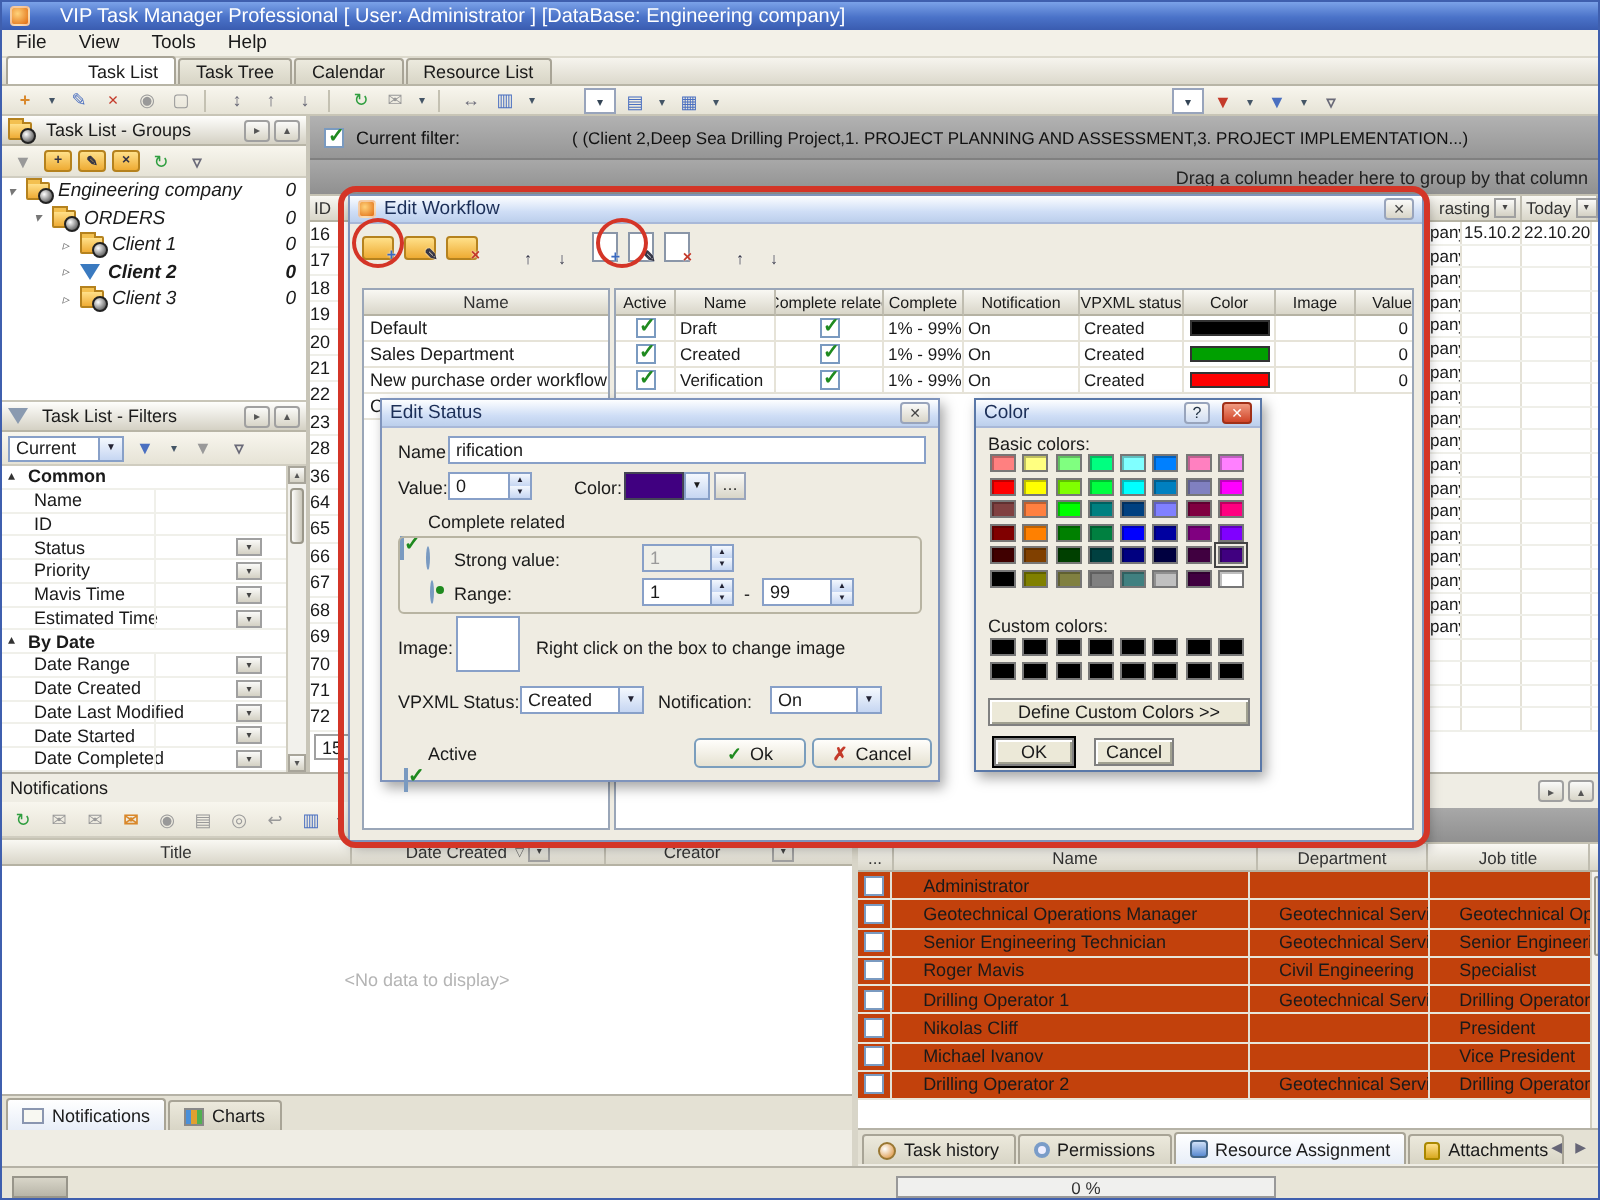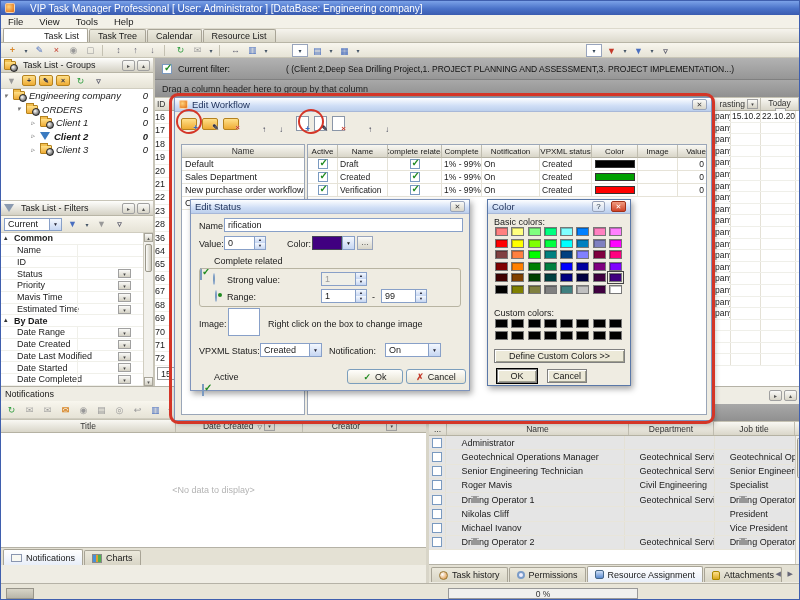--- a/index.html
+++ b/index.html
@@ -111,21 +111,21 @@
   .btabs{display:flex;align-items:flex-end;gap:1px;background:#e4e1d4;border-top:1px solid #b5b2a6;padding:2px 2px 0 2px;}
   .btab{height:15px;padding:0 7px;background:linear-gradient(#ece9dc,#d8d5c6);border:1px solid #a8a496;border-bottom:none;border-radius:2px 2px 0 0;display:flex;align-items:center;gap:4px;font-size:9px;}
   .btab.active{background:linear-gradient(#ffffff,#e8eef8);height:16px;}
   .btic{flex:none;display:inline-block;}
   .ic-mail{width:11px;height:8px;background:#f8f8f2;border:1px solid #8a96b0;}
   .ic-chart{width:10px;height:9px;background:linear-gradient(90deg,#4a90d9 33%,#e0a030 33% 66%,#50b050 66%);border:1px solid #888;}
   .ic-hist{width:9px;height:9px;background:radial-gradient(circle at 35% 35%,#fff,#d9882b);border:1px solid #997733;border-radius:50%;}
   .ic-perm{width:8px;height:8px;border:2px solid #7a9cc8;border-radius:50%;background:#eef;}
   .ic-res{width:9px;height:9px;background:linear-gradient(#cfe0f8,#5a8ad0);border:1px solid #446688;border-radius:2px;}
   .ic-att{width:8px;height:9px;background:linear-gradient(#ffe089,#d9a920);border:1px solid #aa8800;border-radius:2px 2px 1px 1px;}
-  .res-row{display:flex;height:14.25px;border-bottom:1px solid #e8e5da;background:#e5e5e5;font-size:9px;align-items:center;gap:12px;}
+  .res-row{display:flex;height:14.25px;border-bottom:1px solid #e8e5da;background:#c2410c;font-size:9px;align-items:center;gap:12px;}
   .res-c0{width:18px;display:flex;align-items:center;justify-content:center;border-right:1px solid #e4e1d6;align-self:stretch;}
   .res-c1{width:182px;padding-left:4px;border-right:1px solid #e4e1d6;align-self:stretch;display:flex;align-items:center;overflow:hidden;white-space:nowrap;}
   .res-c2{width:85px;padding-left:3px;border-right:1px solid #e4e1d6;align-self:stretch;display:flex;align-items:center;overflow:hidden;white-space:nowrap;}
   .res-c3{width:81px;padding-left:3px;align-self:stretch;display:flex;align-items:center;overflow:hidden;white-space:nowrap;}
 </style>
 </head>
 <body>
 
 <div id="scr">
 
@@ -312,30 +312,30 @@
     </div>
   </div>
   <div class="abs" style="left:152px;top:57px;width:2px;height:525px;background:#c8c5b8;"></div>
 
   <div class="abs" style="left:154px;top:57px;width:646px;height:328px;background:#fff;"></div>
   <div class="abs graybar1" style="left:154px;top:57px;width:646px;height:22px;">
     <span class="cb checked small"></span>
     <span style="font-size:9px;">Current filter:</span>
     <span style="font-size:8.5px;margin-left:50px;white-space:nowrap;overflow:hidden;">( (Client 2,Deep Sea Drilling Project,1. PROJECT PLANNING AND ASSESSMENT,3. PROJECT IMPLEMENTATION...)</span>
   </div>
-  <div class="abs graybar2" style="left:154px;top:79px;width:646px;height:17px;">
+  <div class="abs graybar2" style="left:154px;top:79px;width:646px;height:17px;justify-content:flex-end;">
     <span style="font-size:9px;">Drag a column header here to group by that column</span>
   </div>
   <div class="abs gridhdr" style="left:154px;top:96px;width:646px;height:14px;">
     <span class="hcell" style="left:0;width:16px;">ID</span>
     <span class="hcell" style="left:576px;width:30px;justify-content:flex-end;">
         <span>rasting</span>
         <span class="hdd">▾</span>
       </span>
-    <span class="hcell" style="left:606px;width:38px;flex-direction:column;">
+    <span class="hcell" style="left:606px;width:38px;">
         <span>Today</span>
         <span class="hdd">▾</span>
       </span>
   </div>
   <div class="abs" style="left:154px;top:110px;width:16px;">
     <div class="id-row">16</div>
       <div class="id-row">17</div>
       <div class="id-row">18</div>
       <div class="id-row">19</div>
       <div class="id-row">20</div>

